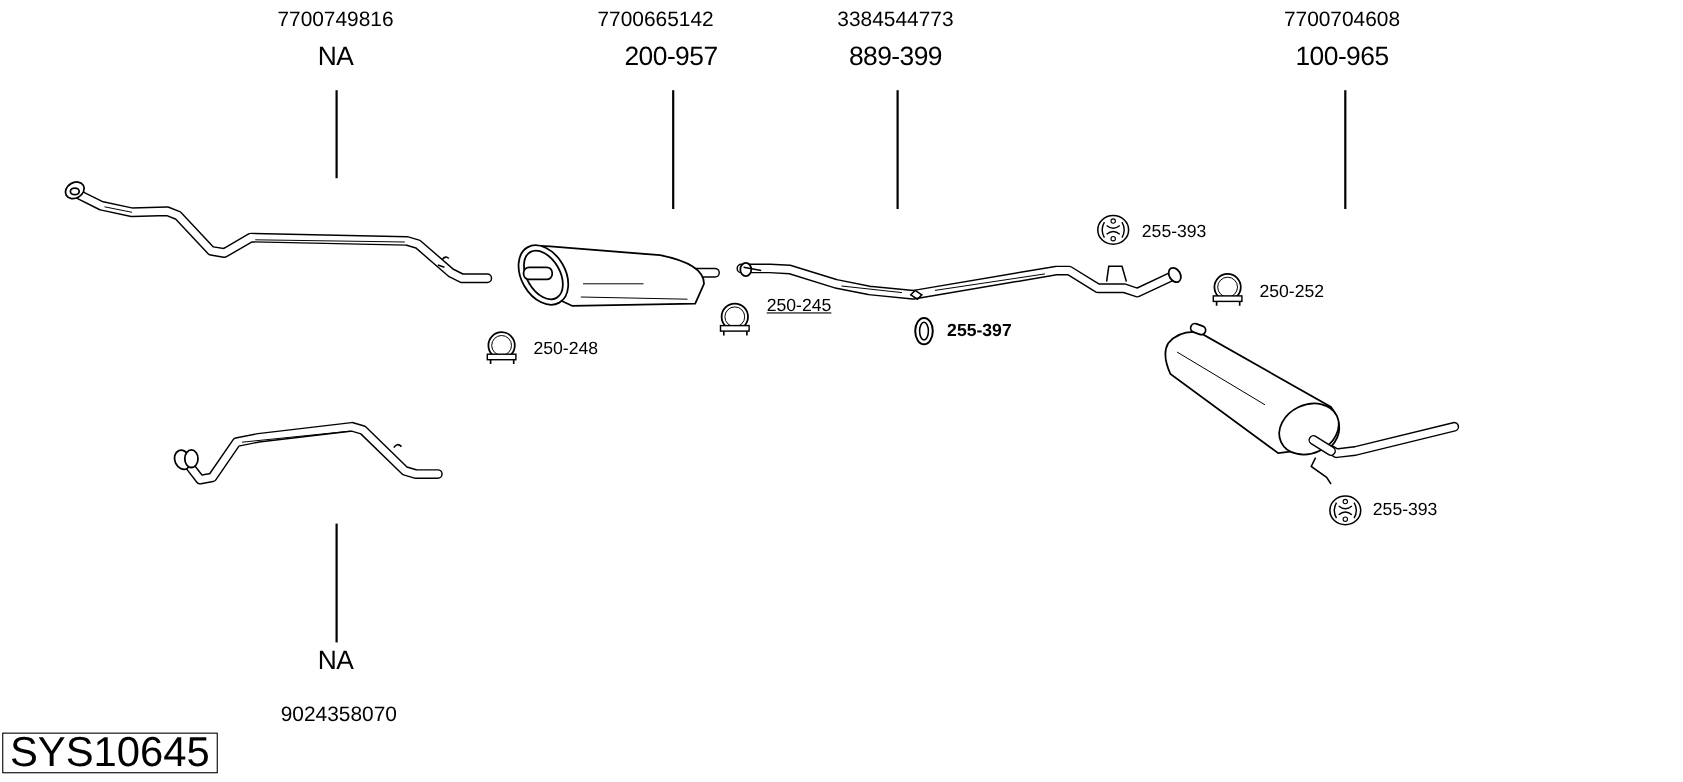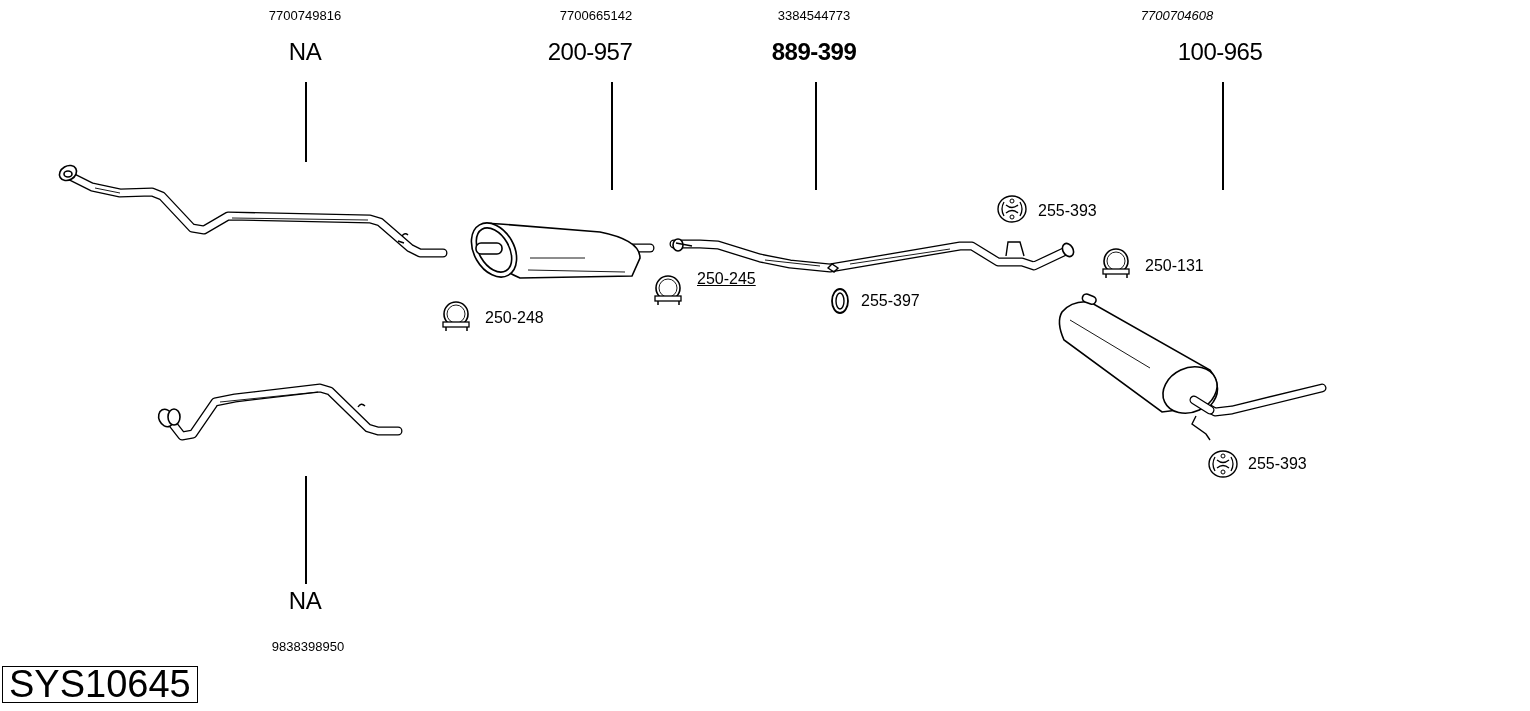--- a/index.html
+++ b/index.html
@@ -1,18 +1,18 @@
 <!DOCTYPE html>
 <html><head>
 <meta charset="utf-8">
 <style>
   html, body { margin: 0; padding: 0; background: #ffffff; }
   body { width: 1530px; height: 711px; position: relative; overflow: hidden;
          font-family: "Liberation Sans", "DejaVu Sans", sans-serif; color: #000; }
-  .oem { position: absolute; font-size: 13px; transform: translateX(-50%); white-space: nowrap; }
+  .oem { position: absolute; font-size: 19px; transform: translateX(-50%); white-space: nowrap; }
   .part { position: absolute; font-size: 24px; transform: translateX(-50%); white-space: nowrap; letter-spacing: -0.5px; }
   .hw-label { position: absolute; font-size: 16px; white-space: nowrap; }
   .leader { position: absolute; width: 1.5px; background: #000; }
   .sys-box { position: absolute; left: 2px; top: 666px; border: 1.5px solid #000; padding: 0 6px;
              font-size: 38px; line-height: 35px; }
   svg.drawing { position: absolute; left: 0; top: 0; }
   .pipe { fill: none; stroke: #000; stroke-width: 9; stroke-linecap: round; stroke-linejoin: round; }
   .pipe-in { fill: none; stroke: #fff; stroke-width: 6.4; stroke-linecap: round; stroke-linejoin: round; }
   .hl { fill: none; stroke: #000; stroke-width: 0.9; }
   .ln { fill: none; stroke: #000; stroke-width: 1.4; }
@@ -73,34 +73,34 @@
     <path class="pipe" d="M1194,400 L1210,410"></path>
     <path class="pipe-in" d="M1194,400 L1210,410"></path>
   </g>
 </svg>
 
 <div class="oem" style="left:305px; top:8px;">7700749816</div>
 <div class="part" style="left:305px; top:38px;">NA</div>
 <div class="leader" style="left:305px; top:82px; height:80px;"></div>
 
 <div class="oem" style="left:596px; top:8px;">7700665142</div>
-<div class="part" style="left:590px; top:38px;">200-957</div>
+<div class="part" style="left:610px; top:38px;">200-957</div>
 <div class="leader" style="left:611px; top:82px; height:108px;"></div>
 
 <div class="oem" style="left:814px; top:8px;">3384544773</div>
-<div class="part" style="left:814px; top:38px;font-weight:bold;">889-399</div>
+<div class="part" style="left:814px; top:38px;">889-399</div>
 <div class="leader" style="left:815px; top:82px; height:108px;"></div>
 
-<div class="oem" style="left:1177px; top:8px;font-style:italic;">7700704608</div>
+<div class="oem" style="left:1220px; top:8px;">7700704608</div>
 <div class="part" style="left:1220px; top:38px;">100-965</div>
 <div class="leader" style="left:1222px; top:82px; height:108px;"></div>
 
 <div class="leader" style="left:305px; top:476px; height:108px;"></div>
 <div class="part" style="left:305px; top:587px;">NA</div>
-<div class="oem" style="left:308px; top:639px;">9838398950</div>
+<div class="oem" style="left:308px; top:639px;">9024358070</div>
 
 <svg style="position:absolute; left:440px; top:298px;" width="36" height="36" viewBox="0 0 36 36">
   <circle cx="16" cy="16" r="12" fill="none" stroke="#000" stroke-width="1.6"></circle>
   <circle cx="16" cy="16" r="9" fill="none" stroke="#000" stroke-width="0.9"></circle>
   <rect x="3" y="24" width="26" height="5" fill="#fff" stroke="#000" stroke-width="1.3"></rect>
   <path d="M6,29 v4 M27,29 v4" stroke="#000" stroke-width="1.5"></path>
 </svg>
 
 <div class="hw-label" style="left:485px; top:309px;">250-248</div>
 
@@ -109,37 +109,37 @@
   <circle cx="16" cy="16" r="9" fill="none" stroke="#000" stroke-width="0.9"></circle>
   <rect x="3" y="24" width="26" height="5" fill="#fff" stroke="#000" stroke-width="1.3"></rect>
   <path d="M6,29 v4 M27,29 v4" stroke="#000" stroke-width="1.5"></path>
 </svg>
 <div class="hw-label" style="left:697px; top:270px;text-decoration:underline;">250-245</div>
 
 <svg style="position:absolute; left:830px; top:287px;" width="20" height="28" viewBox="0 0 20 28">
   <ellipse cx="10" cy="14" rx="8" ry="12" fill="none" stroke="#000" stroke-width="1.8"></ellipse>
   <ellipse cx="10" cy="14" rx="4" ry="8" fill="none" stroke="#000" stroke-width="1.4"></ellipse>
 </svg>
-<div class="hw-label" style="left:861px; top:292px;">255-397</div>
+<div class="hw-label" style="left:861px; top:292px;font-weight:bold;">255-397</div>
 
 <svg style="position:absolute; left:996px; top:194px;" width="32" height="30" viewBox="0 0 32 30">
   <ellipse cx="16" cy="15" rx="14" ry="13" fill="none" stroke="#000" stroke-width="1.4"></ellipse>
   <path d="M8,8 Q4,15 8,22 M24,8 Q28,15 24,22 M10,11 Q16,16 22,11 M10,19 Q16,14 22,19" fill="none" stroke="#000" stroke-width="1.3"></path>
   <circle cx="16" cy="7" r="2" fill="none" stroke="#000" stroke-width="1"></circle>
   <circle cx="16" cy="23" r="2" fill="none" stroke="#000" stroke-width="1"></circle>
 </svg>
 <div class="hw-label" style="left:1038px; top:202px;">255-393</div>
 
 <svg style="position:absolute; left:1100px; top:245px;" width="36" height="36" viewBox="0 0 36 36">
   <circle cx="16" cy="16" r="12" fill="none" stroke="#000" stroke-width="1.6"></circle>
   <circle cx="16" cy="16" r="9" fill="none" stroke="#000" stroke-width="0.9"></circle>
   <rect x="3" y="24" width="26" height="5" fill="#fff" stroke="#000" stroke-width="1.3"></rect>
   <path d="M6,29 v4 M27,29 v4" stroke="#000" stroke-width="1.5"></path>
 </svg>
-<div class="hw-label" style="left:1145px; top:257px;">250-131</div>
+<div class="hw-label" style="left:1145px; top:257px;">250-252</div>
 
 <svg style="position:absolute; left:1207px; top:449px;" width="32" height="30" viewBox="0 0 32 30">
   <ellipse cx="16" cy="15" rx="14" ry="13" fill="none" stroke="#000" stroke-width="1.4"></ellipse>
   <path d="M8,8 Q4,15 8,22 M24,8 Q28,15 24,22 M10,11 Q16,16 22,11 M10,19 Q16,14 22,19" fill="none" stroke="#000" stroke-width="1.3"></path>
   <circle cx="16" cy="7" r="2" fill="none" stroke="#000" stroke-width="1"></circle>
   <circle cx="16" cy="23" r="2" fill="none" stroke="#000" stroke-width="1"></circle>
 </svg>
 <div class="hw-label" style="left:1248px; top:455px;">255-393</div>
 
 <div class="sys-box">SYS10645</div>

